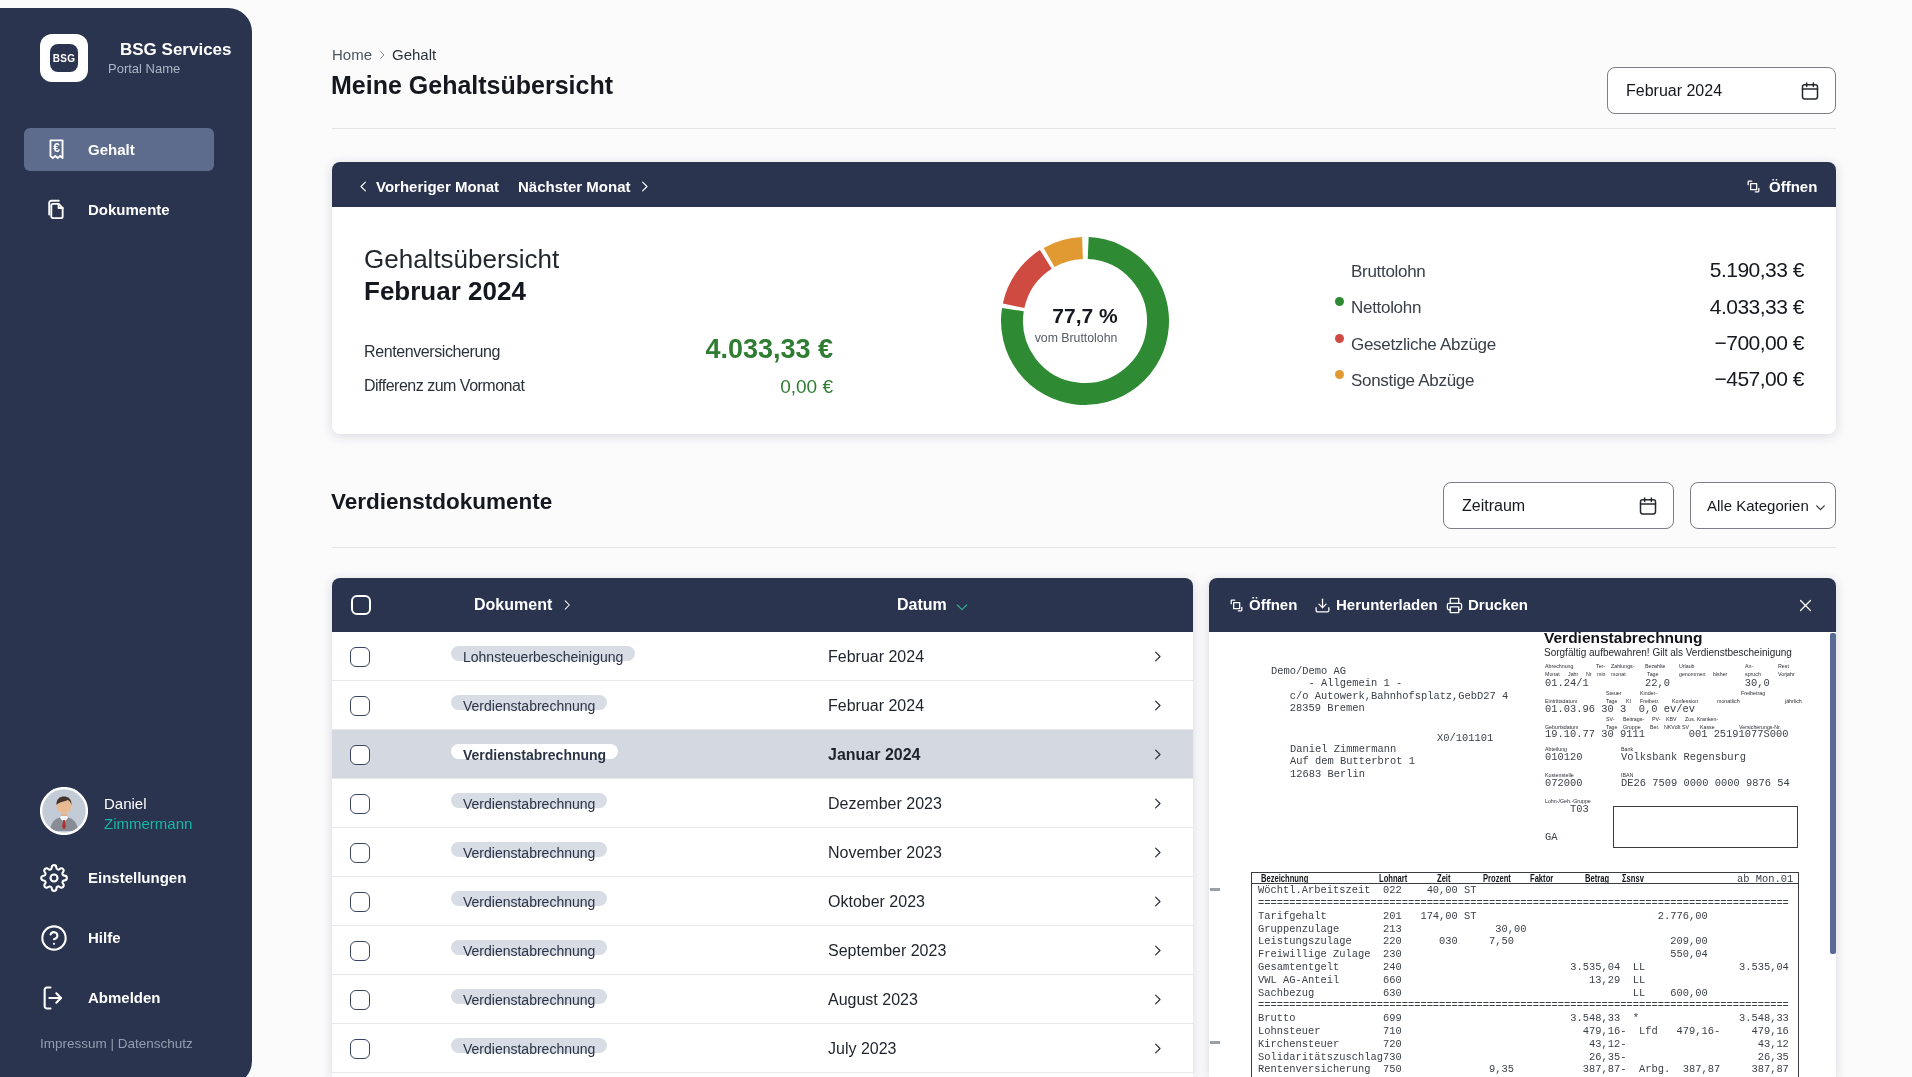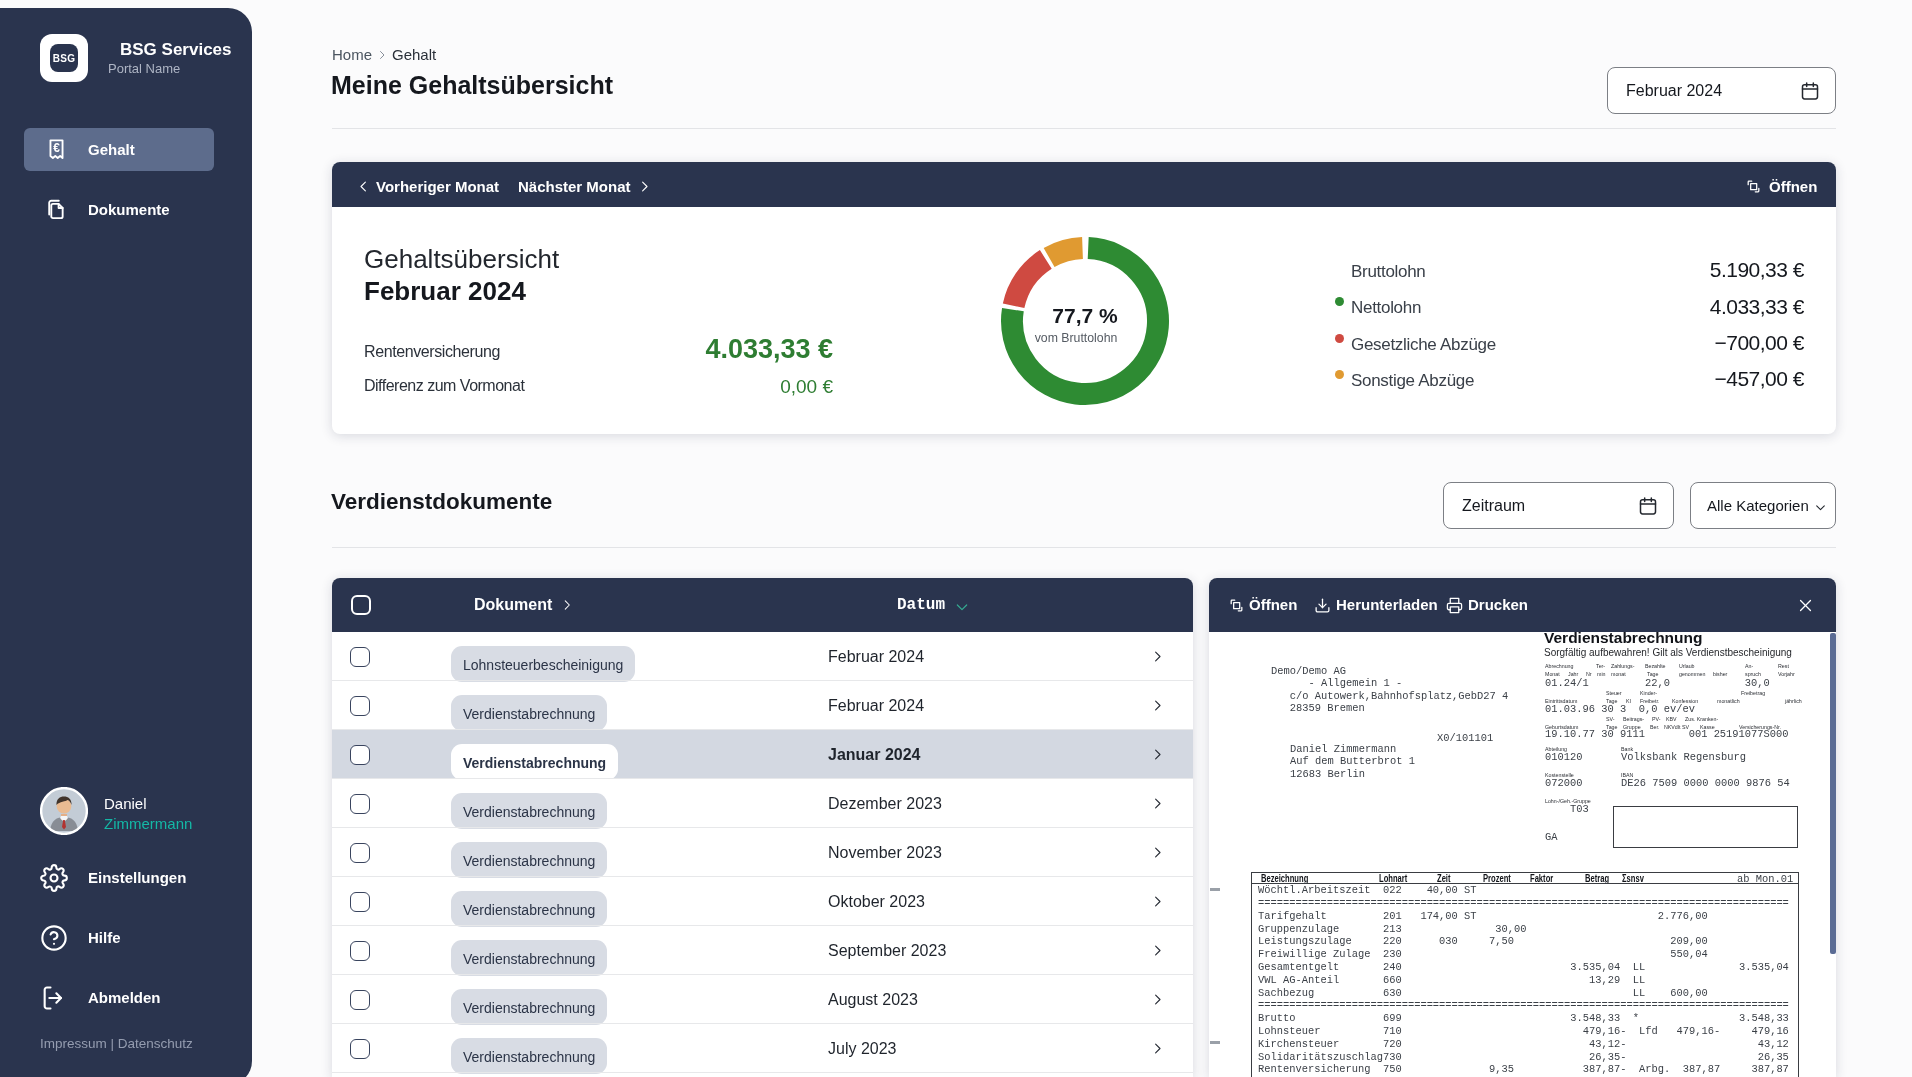--- a/index.html
+++ b/index.html
@@ -34,22 +34,22 @@
   .leglbl { position:absolute; font-size:17px; letter-spacing:-0.3px; color:#3a4049; }
   .legval { position:absolute; font-size:21px; letter-spacing:-0.5px; color:#15181e; text-align:right; width:200px; }
 
   
   #tbl { position:absolute; left:332px; top:578px; width:861px; height:499px; background:#fff; border-radius:8px 8px 0 0;
          box-shadow:0 2px 12px rgba(30,40,70,.16); }
   #tblhead { position:absolute; left:0; top:0; width:100%; height:54px; background:#2a344e; border-radius:8px 8px 0 0; }
   .row { position:absolute; left:0; width:100%; height:49px; }
   .row .sep { position:absolute; left:0; bottom:0; width:100%; height:1px; background:#e7e8ea; }
   .cb { position:absolute; left:18px; top:15px; width:20px; height:20px; border:1.5px solid #39445e; border-radius:6px; background:#fff; }
-  .badge { position:absolute; left:119px; top:14px; height:36px; border-radius:11px; background:#d8dce4; color:#2b3447;
-           font-size:14px; line-height:22px; padding:8px 12px; }
+  .badge { position:absolute; left:119px; top:14px; height:15px; border-radius:11px; background:#d8dce4; color:#2b3447;
+           font-size:14px; line-height:22px; padding:0 12px; }
   .rdate { position:absolute; left:496px; top:0; line-height:49px; font-size:16px; color:#1f242c; }
   .rchev { position:absolute; right:28px; top:17px; }
 
   
   #panel { position:absolute; left:1209px; top:578px; width:627px; height:499px; background:#fff; border-radius:8px 8px 0 0;
            box-shadow:0 2px 12px rgba(30,40,70,.16); }
   #panelhead { position:absolute; left:0; top:0; width:100%; height:54px; background:#2a344e; border-radius:8px 8px 0 0; color:#fff; }
   .tool { position:absolute; top:0; height:54px; line-height:54px; font-weight:bold; font-size:15px; color:#fff; }
   .mono { position:absolute; font-family:"Liberation Mono", monospace; font-size:11.5px; line-height:12.4px; white-space:pre;
           color:#3a3f46; transform:scaleX(0.905); transform-origin:0 0; }
@@ -201,21 +201,21 @@
 </div>
 <div class="hr" style="left:332px; top:547px; width:1504px;"></div>
 
 <div id="tbl">
   <div id="tblhead">
     <div class="cb" style="left:19px; top:17px; border-color:#fff; background:transparent; border-width:2px;"></div>
     <div class="abs" style="left:142px; top:0; line-height:54px; color:#fff; font-weight:bold; font-size:16px;">Dokument</div>
     <svg class="ic abs" style="left:228px; top:20px;" width="14" height="14" viewBox="0 0 24 24" stroke-width="2.2">
         <polyline points="9 5 16 12 9 19"></polyline>
       </svg>
-    <div class="abs" style="left:565px; top:0; line-height:54px; color:#fff; font-weight:bold; font-size:16px;font-family:Liberation Mono, monospace;">Datum</div>
+    <div class="abs" style="left:565px; top:0; line-height:54px; color:#fff; font-weight:bold; font-size:16px;">Datum</div>
     <svg class="ic abs" style="left:622px; top:21px; stroke:#35ab91;" width="16" height="16" viewBox="0 0 24 24" stroke-width="2.4">
         <polyline points="5 9 12 16 19 9"></polyline>
       </svg>
   </div>
 
   <div class="row" style="top:54px;">
     <div class="cb"></div>
     <div class="badge" style="">Lohnsteuerbescheinigung</div>
     <div class="rdate" style="">Februar 2024</div>
     <svg class="ic rchev" style="stroke:#252a33;" width="15" height="15" viewBox="0 0 24 24" stroke-width="2.2">

